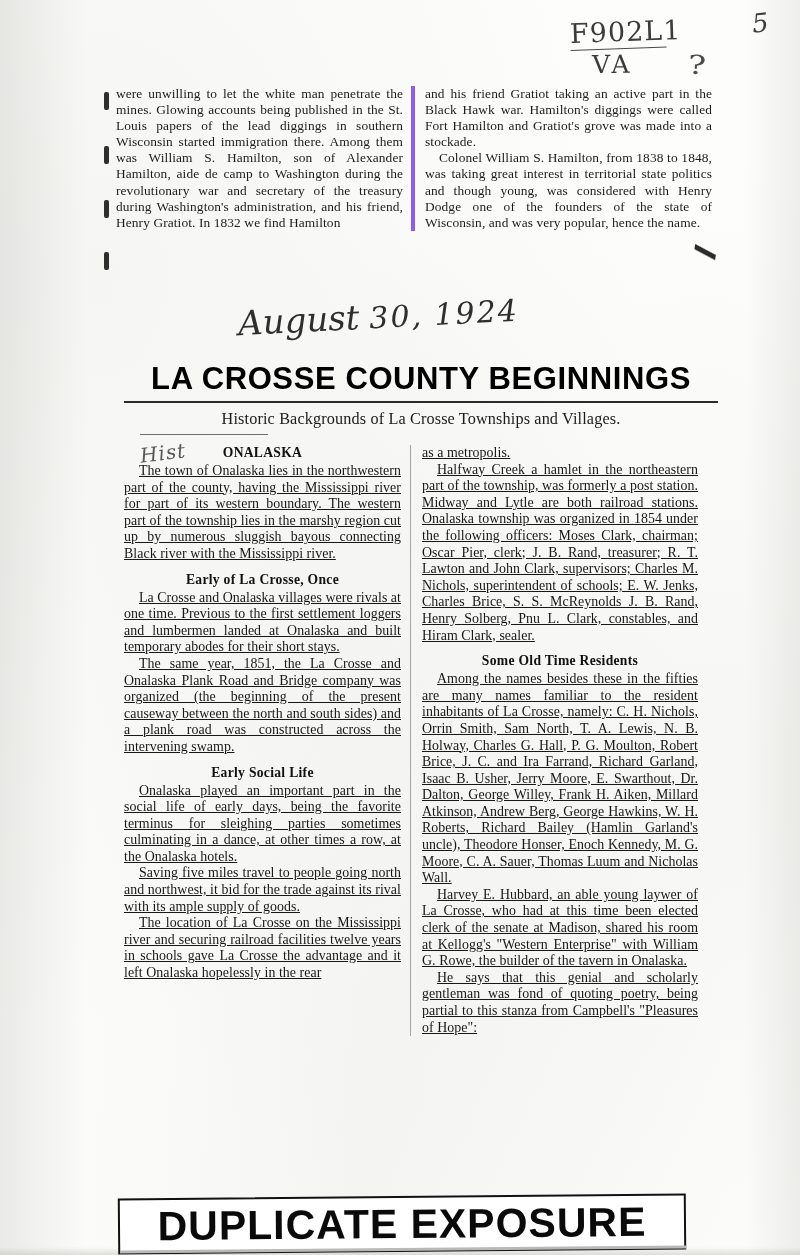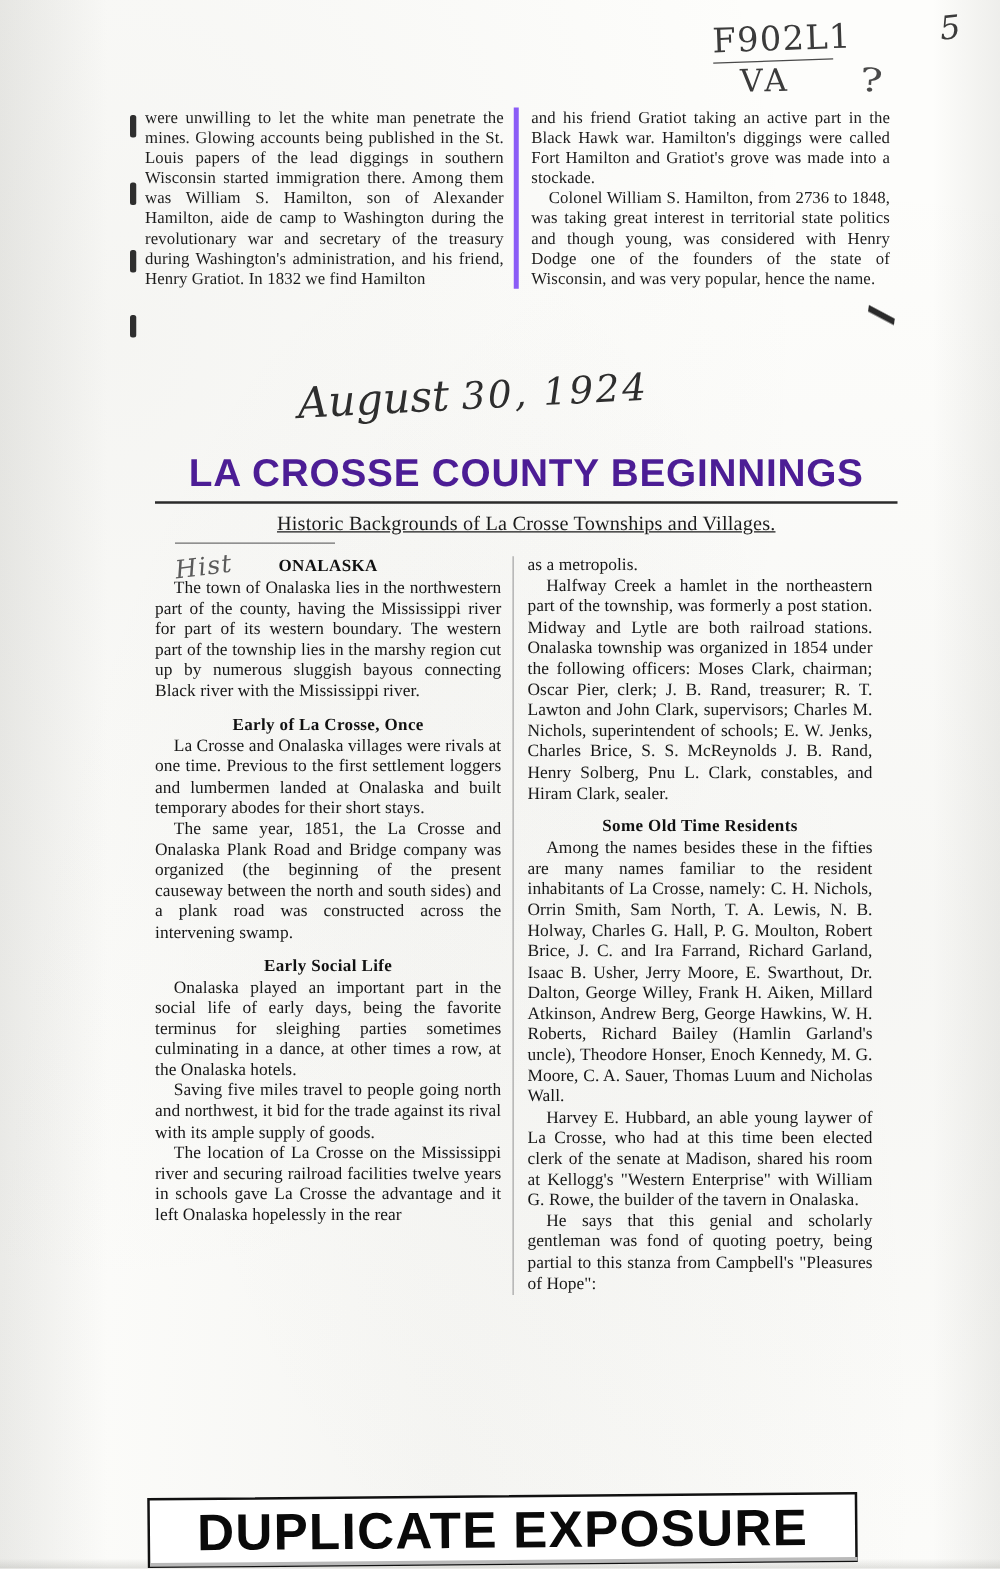--- a/index.html
+++ b/index.html
@@ -141,39 +141,38 @@
     position: absolute;
     left: 124px; top: 360px;
     width: 594px;
   }
   #headline {
     font-family: "Liberation Sans", sans-serif;
     font-size: 31px;
     font-weight: 700;
     letter-spacing: .6px;
     text-align: center;
-    color: #4c1d95;
+    color: #000000;
     line-height: 38px;
     margin: 0;
     white-space: nowrap;
   }
   #headline-rule {
     height: 2px;
     background: #2b2b2b;
     margin: 3px 0 7px 0;
   }
   #subhead {
     font-family: "Liberation Serif", serif;
     font-size: 16.2px;
     text-align: center;
     color: #1b1b1b;
     letter-spacing: .15px;
     margin: 0 0 5px 0;
     white-space: nowrap;
-    text-decoration: underline;
   }
   #byline {
     font-family: "Liberation Serif", serif;
     font-size: 16px;
     text-align: center;
     color: #1b1b1b;
     letter-spacing: .6px;
     margin: 0 0 8px 0;
   }
   #byline-rule {
@@ -210,20 +209,21 @@
   #article-columns h3.first { margin-top: 0; }
   #article-columns p {
     margin: 0;
     font-family: "Liberation Serif", serif;
     font-size: 13.9px;
     line-height: 16.6px;
     text-align: justify;
     text-indent: 15px;
     color: #171717;
     letter-spacing: .05px;
+    text-decoration: underline;
   }
   #article-columns p.no-indent { text-indent: 0; }
 
   
   #duplicate-stamp {
     position: absolute;
     left: 118px; top: 1196px;
     width: 564px;
     height: 52px;
     border: 2px solid #111;
@@ -293,21 +293,21 @@
   <div class="punch" style="top:146px"></div>
   <div class="punch" style="top:200px"></div>
   <div class="punch" style="top:252px"></div>
 
   <div id="top-clipping">
     <div class="col left">
       <p>were unwilling to let the white man penetrate the mines. Glowing accounts being published in the St. Louis papers of the lead diggings in southern Wisconsin started immigration there. Among them was William S. Hamilton, son of Alexander Hamilton, aide de camp to Washington during the revolutionary war and secretary of the treasury during Washington's administration, and his friend, Henry Gratiot. In 1832 we find Hamilton</p>
     </div>
     <div class="col right">
       <p class="no-indent">and his friend Gratiot taking an active part in the Black Hawk war. Hamilton's diggings were called Fort Hamilton and Gratiot's grove was made into a stockade.</p>
-      <p>Colonel William S. Hamilton, from 2736 to 1848, was taking great interest in territorial state politics and though young, was considered with Henry Dodge one of the founders of the state of Wisconsin, and was very popular, hence the name.</p>
+      <p>Colonel William S. Hamilton, from 1838 to 1848, was taking great interest in territorial state politics and though young, was considered with Henry Dodge one of the founders of the state of Wisconsin, and was very popular, hence the name.</p>
     </div>
   </div>
   <div id="tear-mark"></div>
 
   <div id="article">
     <h1 id="headline">LA CROSSE COUNTY BEGINNINGS</h1>
     <div id="headline-rule"></div>
     <div id="subhead">Historic Backgrounds of La Crosse Townships and Villages.</div>
     <div id="byline-rule"></div>
 

